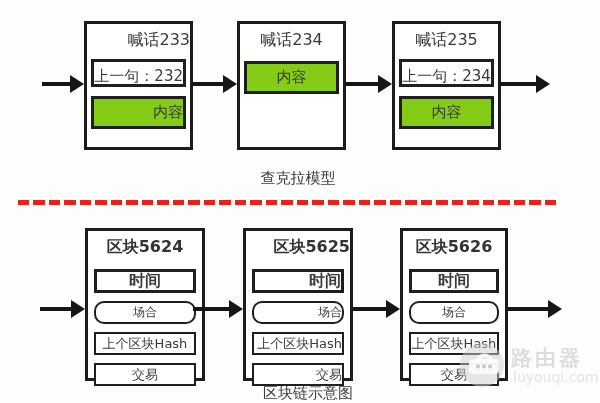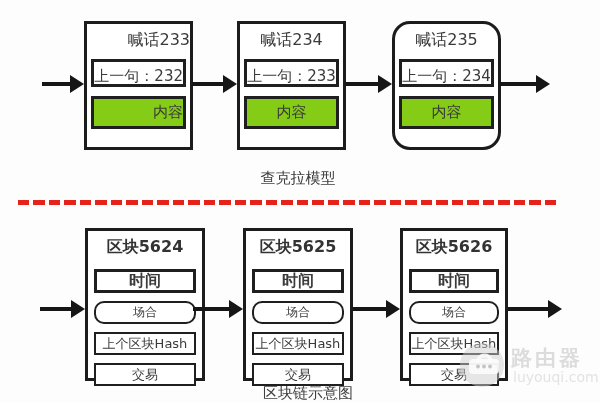--- a/index.html
+++ b/index.html
@@ -121,30 +121,29 @@
     <div class="t-content">内容</div>
   </div>
 
   <div class="arrow" style="left:192px;top:74px;width:45px;">
     <div class="shaft"></div>
     <div class="head"></div>
   </div>
 
   <div class="t-node" style="left:237px;">
     <div class="t-title">喊话234</div>
-    <div class="t-prev">上一句：233</div>
     <div class="t-content">内容</div>
   </div>
 
   <div class="arrow" style="left:345px;top:74px;width:47px;">
     <div class="shaft"></div>
     <div class="head"></div>
   </div>
 
-  <div class="t-node" style="left:392px;border-radius:18px;">
+  <div class="t-node" style="left:392px;">
     <div class="t-title">喊话235</div>
     <div class="t-prev">上一句：234</div>
     <div class="t-content">内容</div>
   </div>
 
   <div class="arrow" style="left:500px;top:74px;width:50px;">
     <div class="shaft"></div>
     <div class="head"></div>
   </div>
 
@@ -163,21 +162,21 @@
     <div class="b-row r1">场合</div>
     <div class="b-row r2">上个区块Hash</div>
     <div class="b-row r3">交易</div>
   </div>
 
   <div class="arrow" style="left:193px;top:299px;width:50px;">
     <div class="shaft"></div>
     <div class="head"></div>
   </div>
 
-  <div class="b-block" style="left:243px;width:110px;">
+  <div class="b-block" style="left:243px;width:110px;text-align:right;">
     <div class="b-title">区块5625</div>
     <div class="b-row r0">时间</div>
     <div class="b-row r1">场合</div>
     <div class="b-row r2">上个区块Hash</div>
     <div class="b-row r3">交易</div>
   </div>
 
   <div class="arrow" style="left:353px;top:299px;width:47px;">
     <div class="shaft"></div>
     <div class="head"></div>

